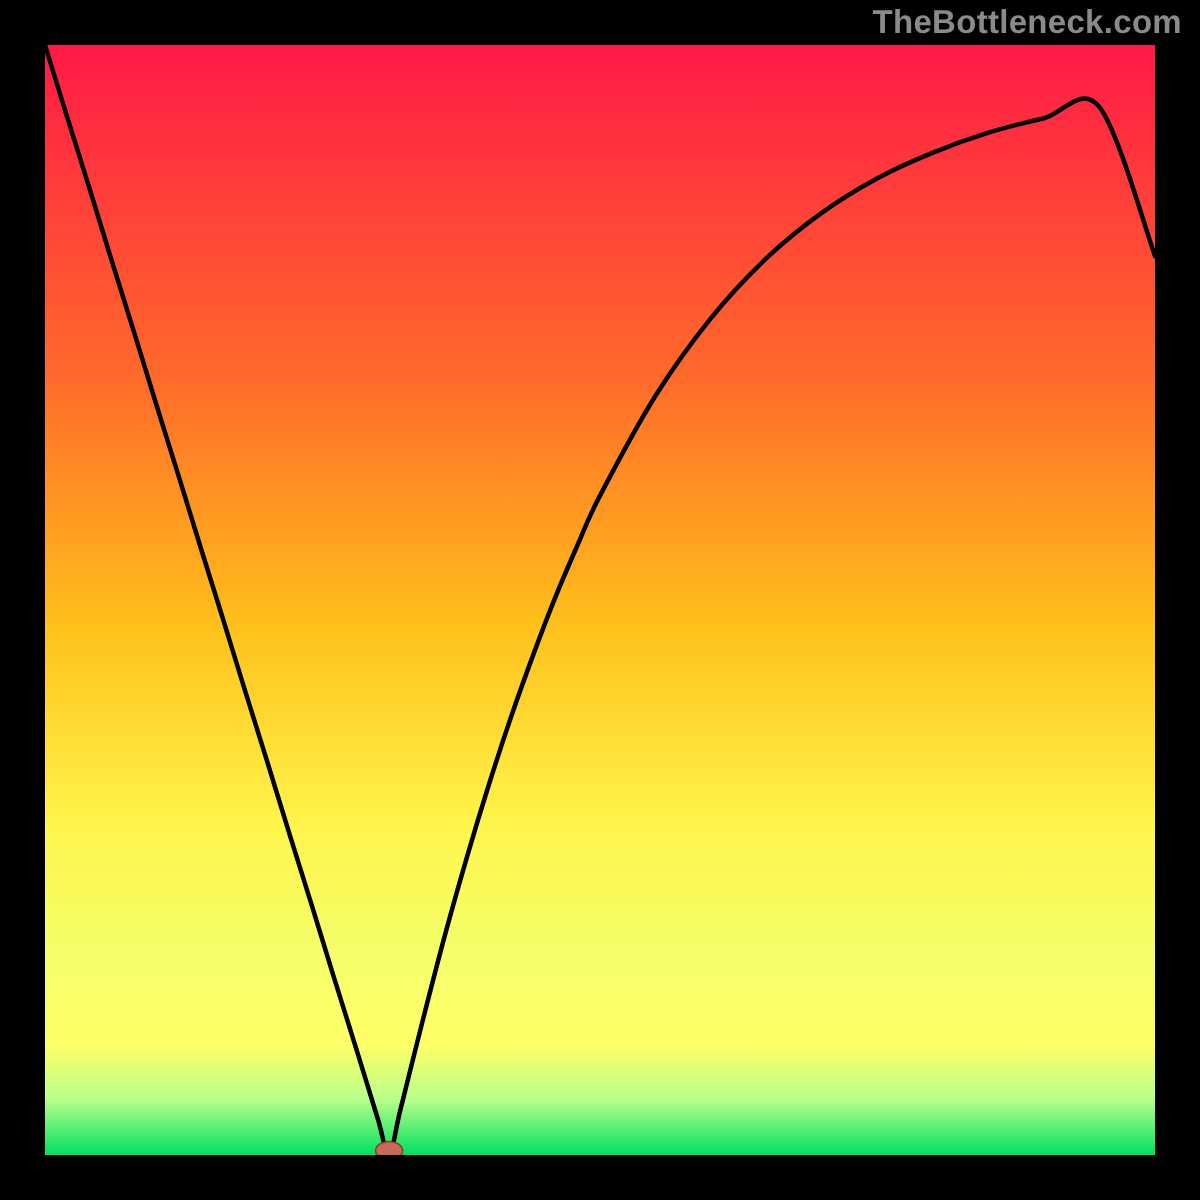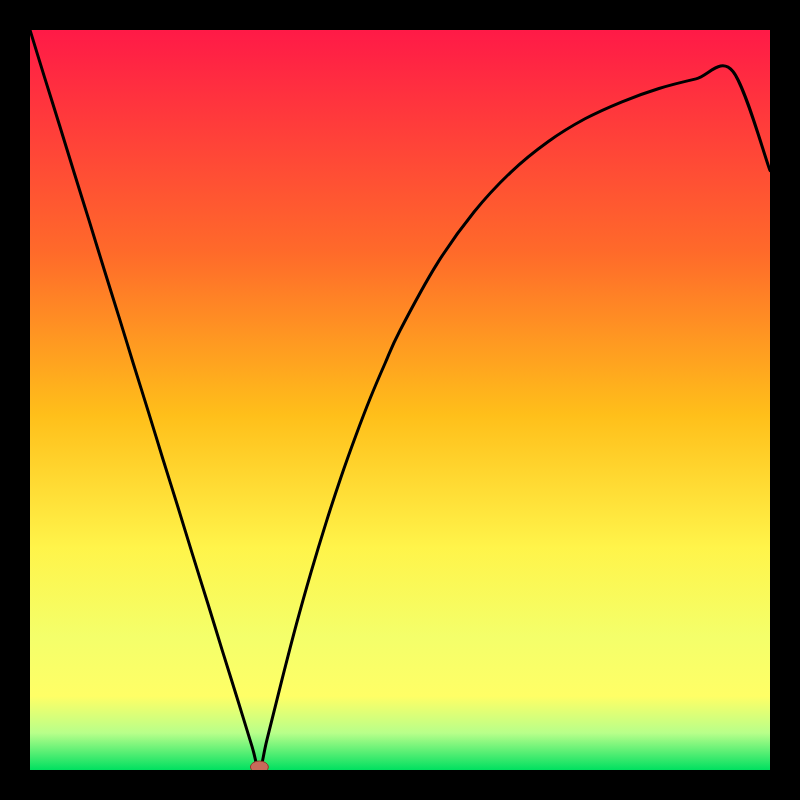--- a/index.html
+++ b/index.html
@@ -37,20 +37,21 @@
   .plot svg {
     width: 740px;
     height: 740px;
     display: block;
   }
 </style>
 </head>
 <body>
 
 <div class="outer">
+  <div class="watermark">TheBottleneck.com</div>
 
   <div class="plot">
     <svg viewBox="0 0 740 740" preserveAspectRatio="none">
       <defs>
         <linearGradient id="bgGrad" x1="0" y1="0" x2="0" y2="1">
           <stop id="g0" offset="0%" stop-color="#ff1a47"></stop>
           <stop id="g1" offset="30%" stop-color="#ff6a2a"></stop>
           <stop id="g2" offset="52%" stop-color="#ffbf1a"></stop>
           <stop id="g3" offset="70%" stop-color="#fff44a"></stop>
           <stop id="g4" offset="82%" stop-color="#f4ff6a"></stop>

